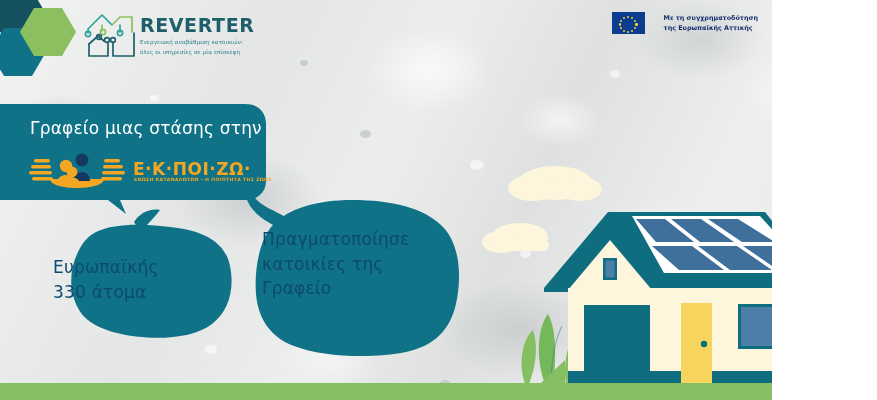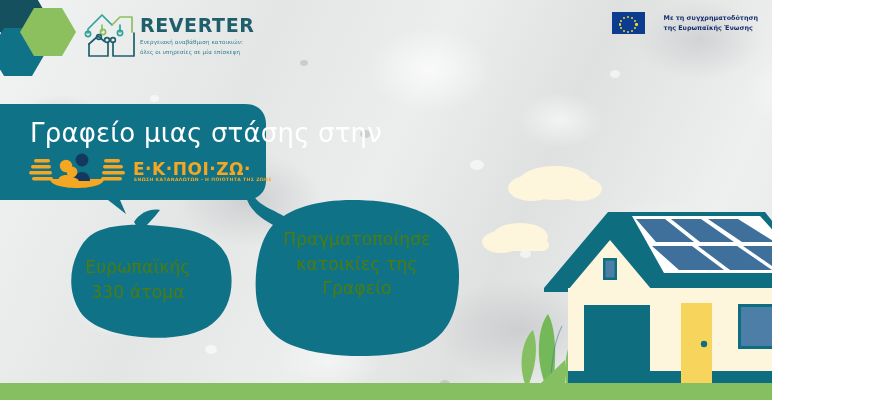--- a/index.html
+++ b/index.html
@@ -77,28 +77,28 @@
     font-size: 6.4px; line-height: 1.6;
     color: #16306e; font-weight: bold;
     white-space: nowrap;
   }
 
   
   .svg-layer { position: absolute; inset: 0; }
 
   .bubble-title {
     position: absolute; left: 30px; top: 118px;
-    font-size: 26px; color: #ffffff;
+    font-size: 17px; color: #ffffff;
     font-family: "DejaVu Sans", sans-serif;
     letter-spacing: .2px;
   }
   .stat-text {
     position: absolute;
-    color: #4d7c0f;
-    text-align: center;
+    color: #0c4a6e;
+    text-align: left;
     font-family: "DejaVu Sans", sans-serif;
     font-size: 17px;
     line-height: 1.45;
     letter-spacing: .2px;
   }
   .stat-left { left: 53px; top: 255px; width: 170px; }
   .stat-right { left: 262px; top: 227px; width: 190px; font-size: 17px; }
 
   
   .ekpoizo { position: absolute; left: 28px; top: 147px; }
@@ -181,21 +181,21 @@
       <div class="eu-star" style="left:19.6px;top:17.7px;"></div>
       <div class="eu-star" style="left:15.4px;top:18.6px;"></div>
       <div class="eu-star" style="left:11.2px;top:17.7px;"></div>
       <div class="eu-star" style="left:8.1px;top:14.9px;"></div>
       <div class="eu-star" style="left:7.0px;top:11.4px;"></div>
       <div class="eu-star" style="left:8.1px;top:7.9px;"></div>
       <div class="eu-star" style="left:11.2px;top:5.1px;"></div>
     </div>
     <div class="eu-text">
       <div>Με τη συγχρηματοδότηση</div>
-      <div>της Ευρωπαϊκής Ένωσης</div>
+      <div>της Ευρωπαϊκής Αττικής</div>
     </div>
   </div>
 
   <svg class="svg-layer" width="877" height="400" viewBox="0 0 877 400">
 
     <g>
       <ellipse cx="555" cy="183" rx="37" ry="17" fill="#fdf5dc"></ellipse>
       <ellipse cx="532" cy="188" rx="24" ry="13" fill="#fdf5dc"></ellipse>
       <ellipse cx="580" cy="189" rx="22" ry="12" fill="#fdf5dc"></ellipse>
       <rect x="518" y="185" width="78" height="14" rx="7" fill="#fdf5dc"></rect>

